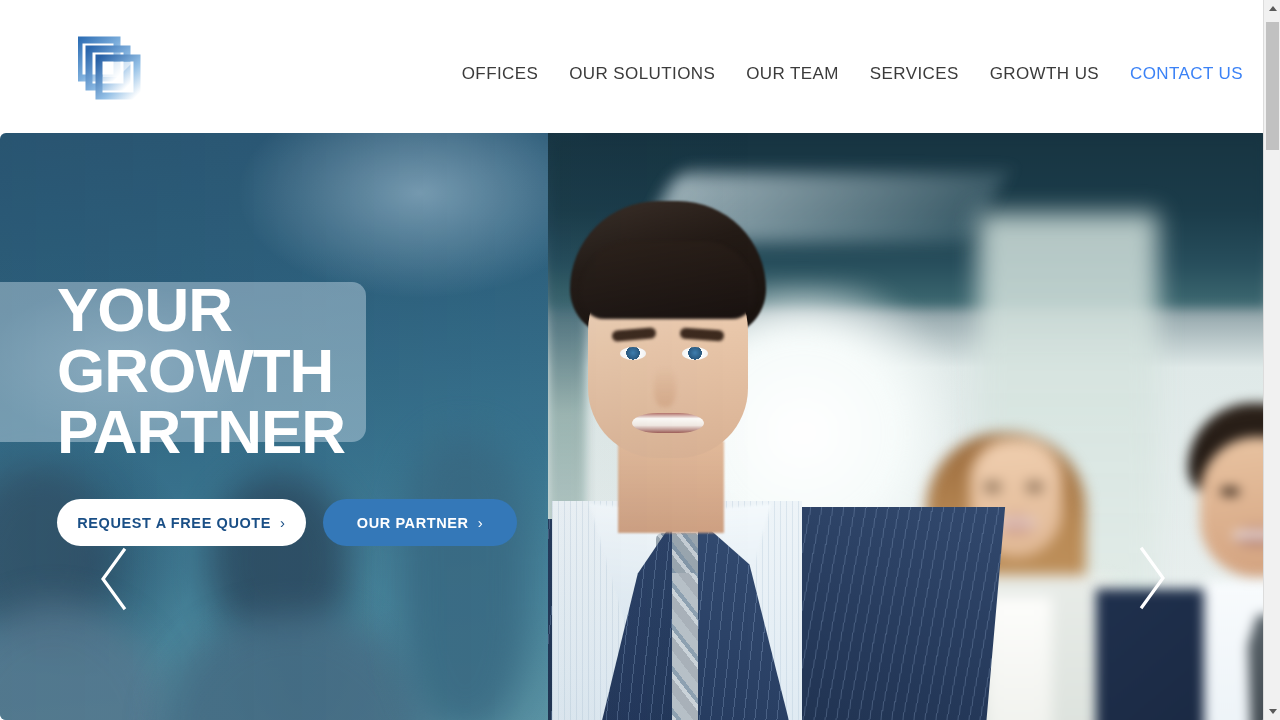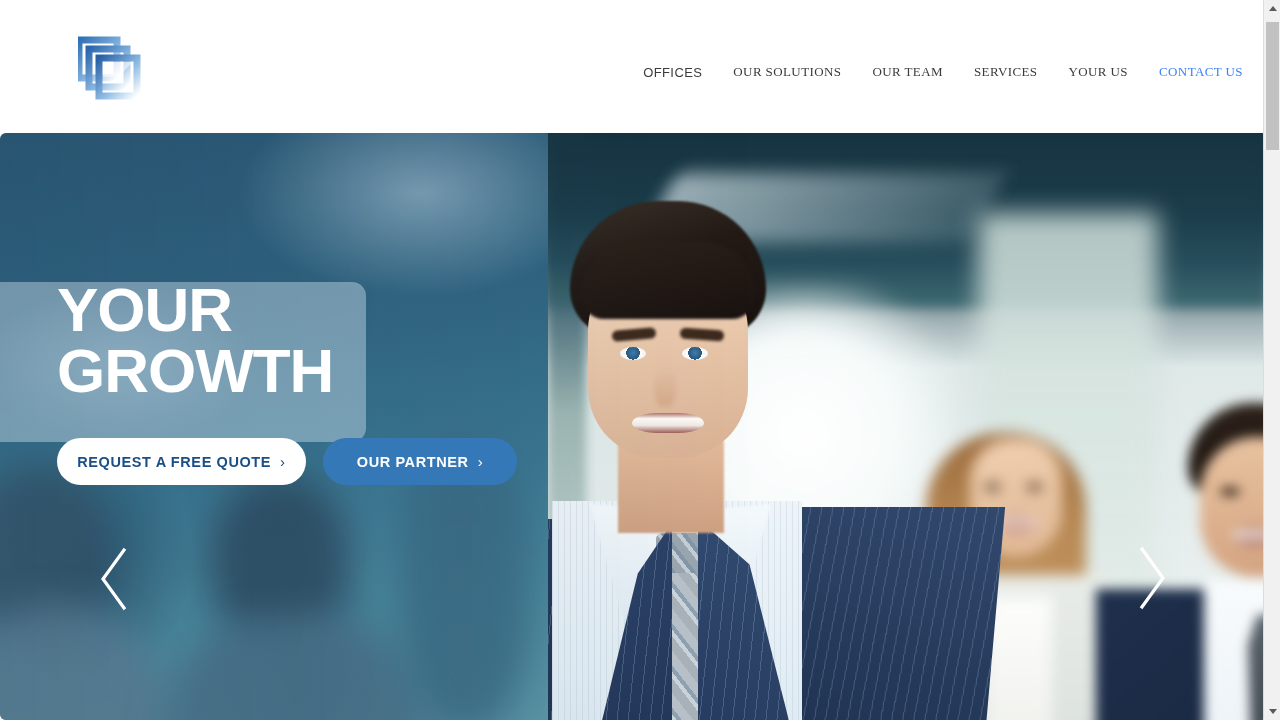--- a/index.html
+++ b/index.html
@@ -39,25 +39,25 @@
     font-size:10.5px; font-style:italic; font-weight:bold;
     color:#e8505b; letter-spacing:-0.1px;
     margin-top:5px; white-space:nowrap;
   }
 
   .main-nav {
     position:absolute; right:20px; top:60px;
     display:flex; align-items:center;
   }
   .nav-item {
-    font-size:13px; color:#3b3b3b; letter-spacing:0.4px;
+    font-size:17px; color:#3b3b3b; letter-spacing:0.4px;
     text-decoration:none; white-space:nowrap;
     padding:4px 0; cursor:pointer;
   }
-  .nav-item + .nav-item { margin-left:31px;font-family:Liberation Serif, serif; }
+  .nav-item + .nav-item { margin-left:31px; }
   .nav-item.accent { color:#3b82f6; }
 
   
   .hero {
     position:absolute; top:133px; left:0;
     width:1268px; height:587px; overflow:hidden;border-radius:6px;
   }
   .hero-photo { position:absolute; inset:0; }
 
   
@@ -385,21 +385,21 @@
           </g>
         </svg>
       </span>
     </a>
 
     <nav class="main-nav">
       <a class="nav-item" href="#">OFFICES</a>
       <a class="nav-item" href="#">OUR SOLUTIONS</a>
       <a class="nav-item" href="#">OUR TEAM</a>
       <a class="nav-item" href="#">SERVICES</a>
-      <a class="nav-item" href="#">YOUR US</a>
+      <a class="nav-item" href="#">GROWTH US</a>
       <a class="nav-item accent" href="#">CONTACT US</a>
     </nav>
 
   </header>
 
   <section class="hero">
 
     <div class="hero-photo">
       <div class="bg-left"></div>
       <div class="ghost g1"></div>
@@ -473,20 +473,21 @@
 
       <div class="photo-tint"></div>
     </div>
 
     <div class="hero-panel"></div>
 
     <div class="hero-content">
       <h1 class="hero-title">
         <span>YOUR</span><br>
         <span>GROWTH</span><br>
+        <span>PARTNER</span>
       </h1>
       <div class="hero-actions">
         <button class="btn btn-quote">
           <span>REQUEST A FREE QUOTE</span>
           <span class="chev">›</span>
         </button>
         <button class="btn btn-services">
           <span>OUR PARTNER</span>
           <span class="chev">›</span>
         </button>

